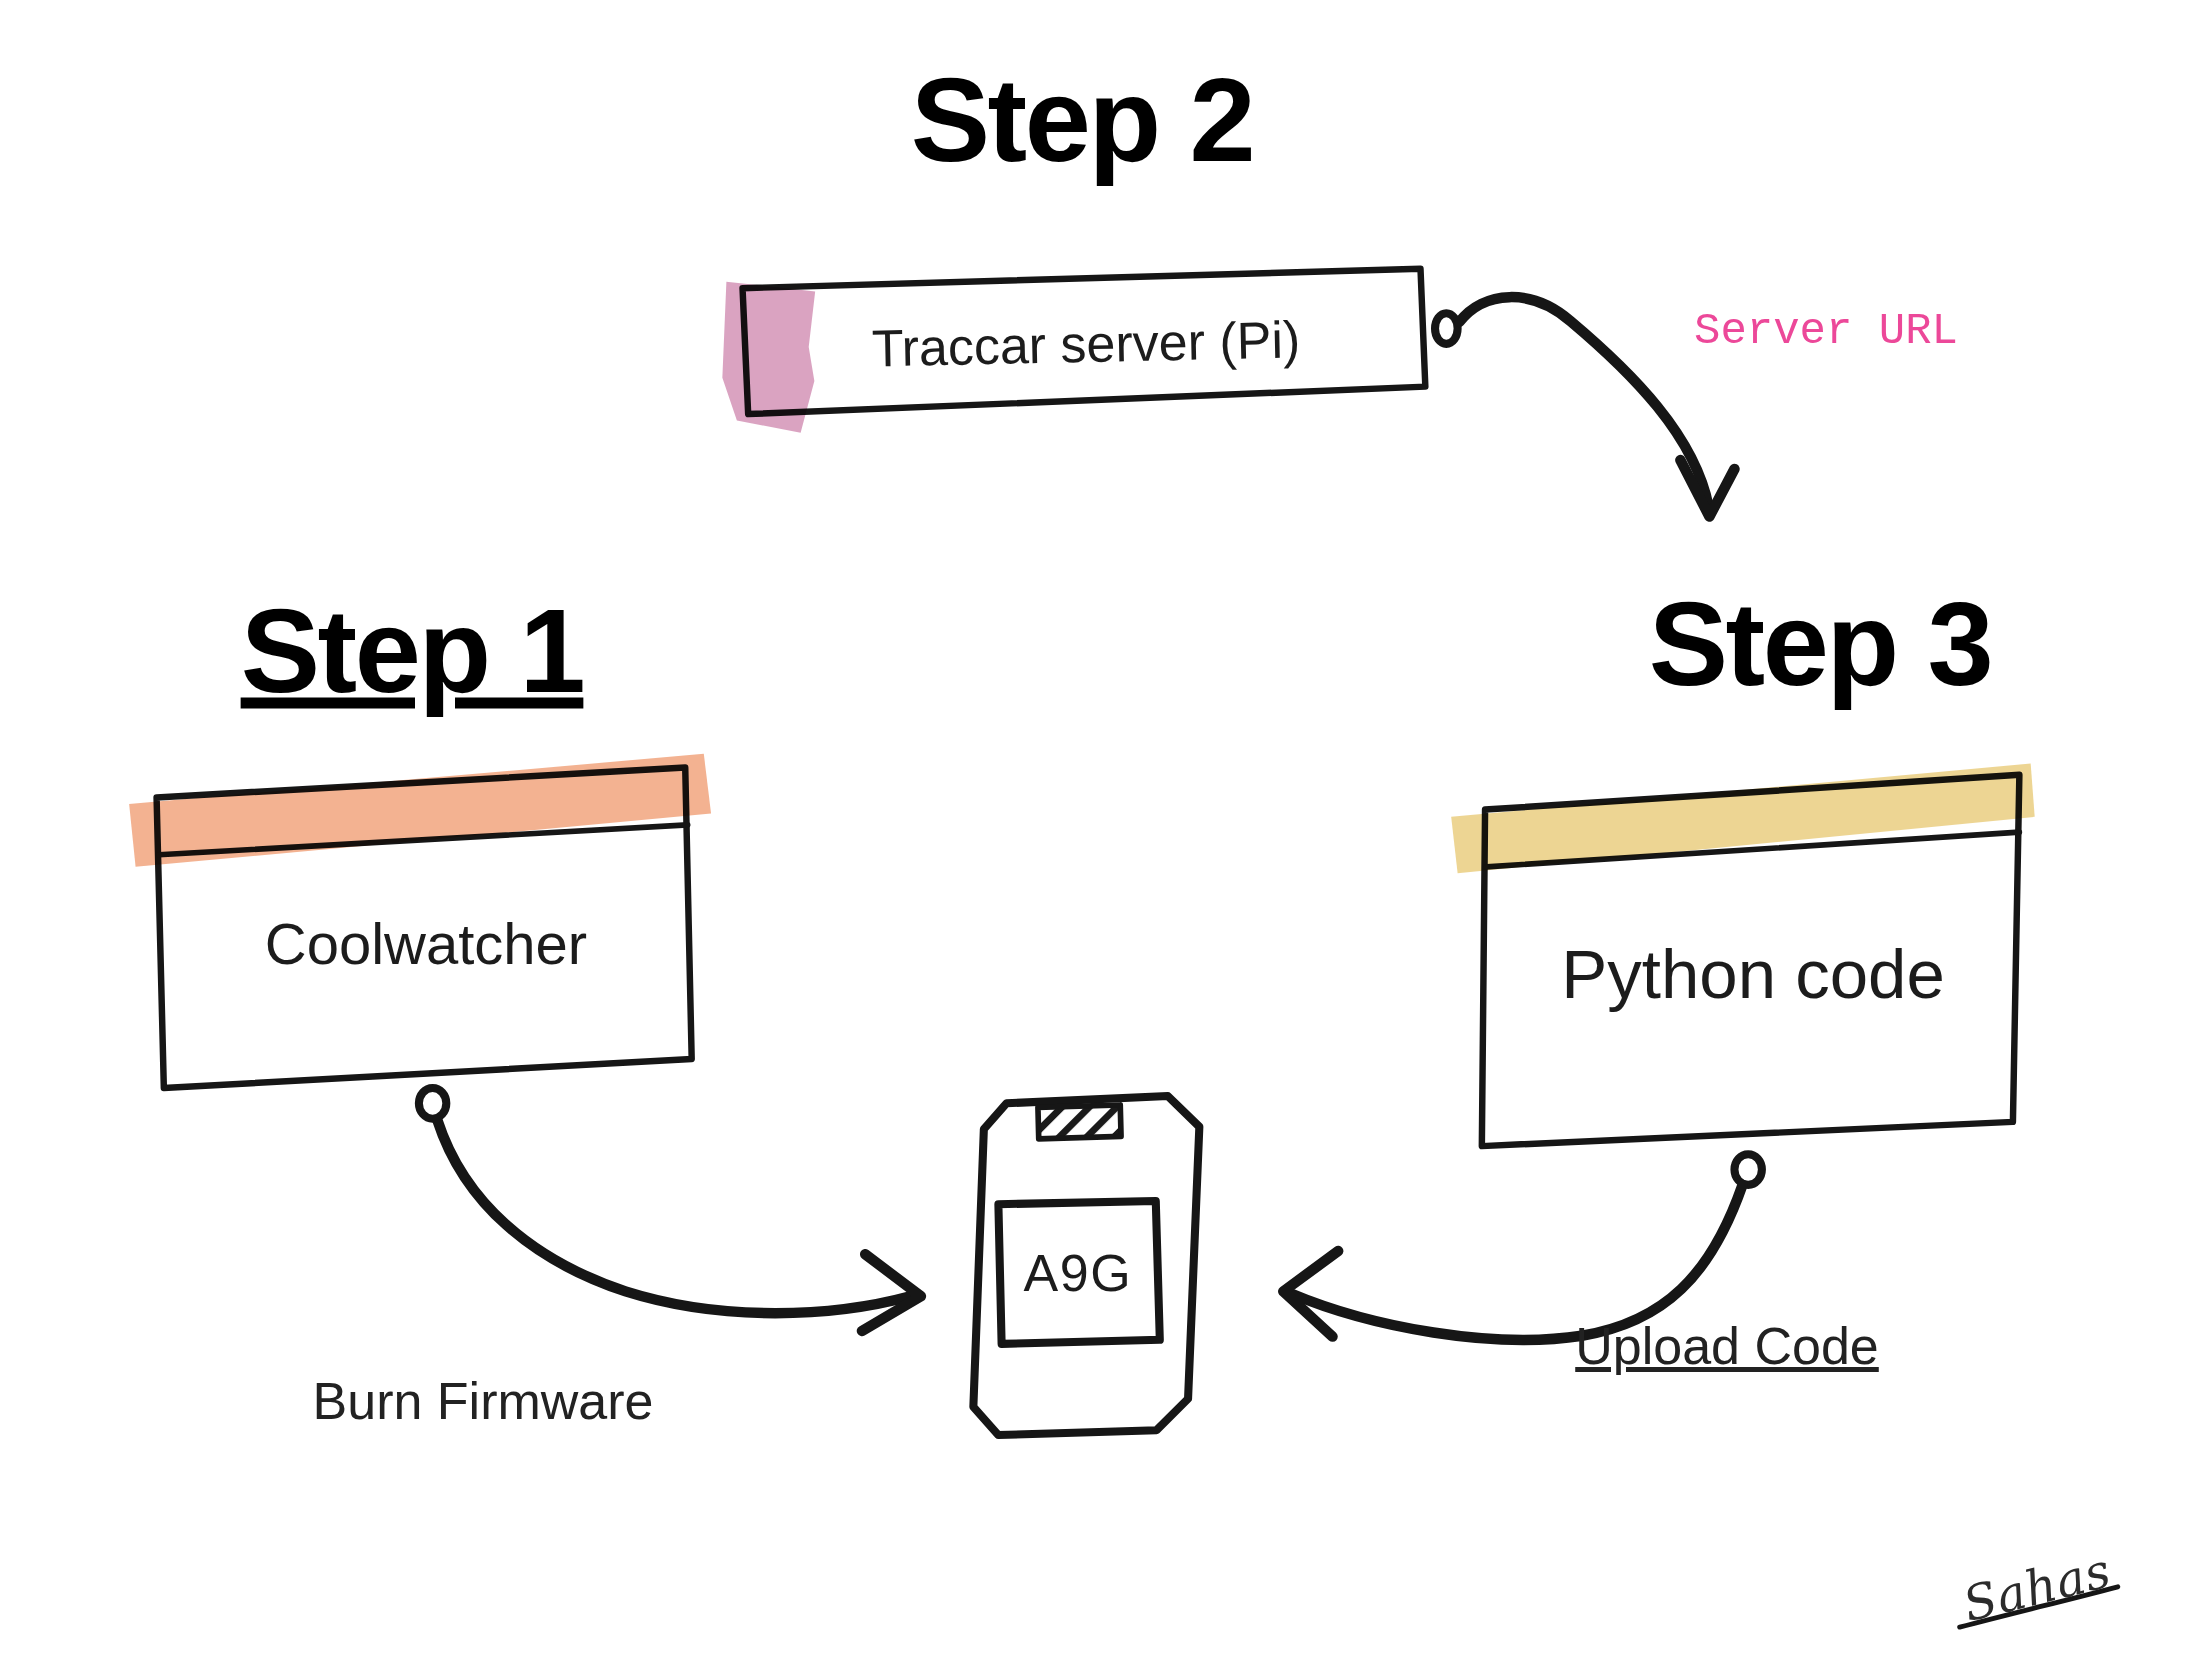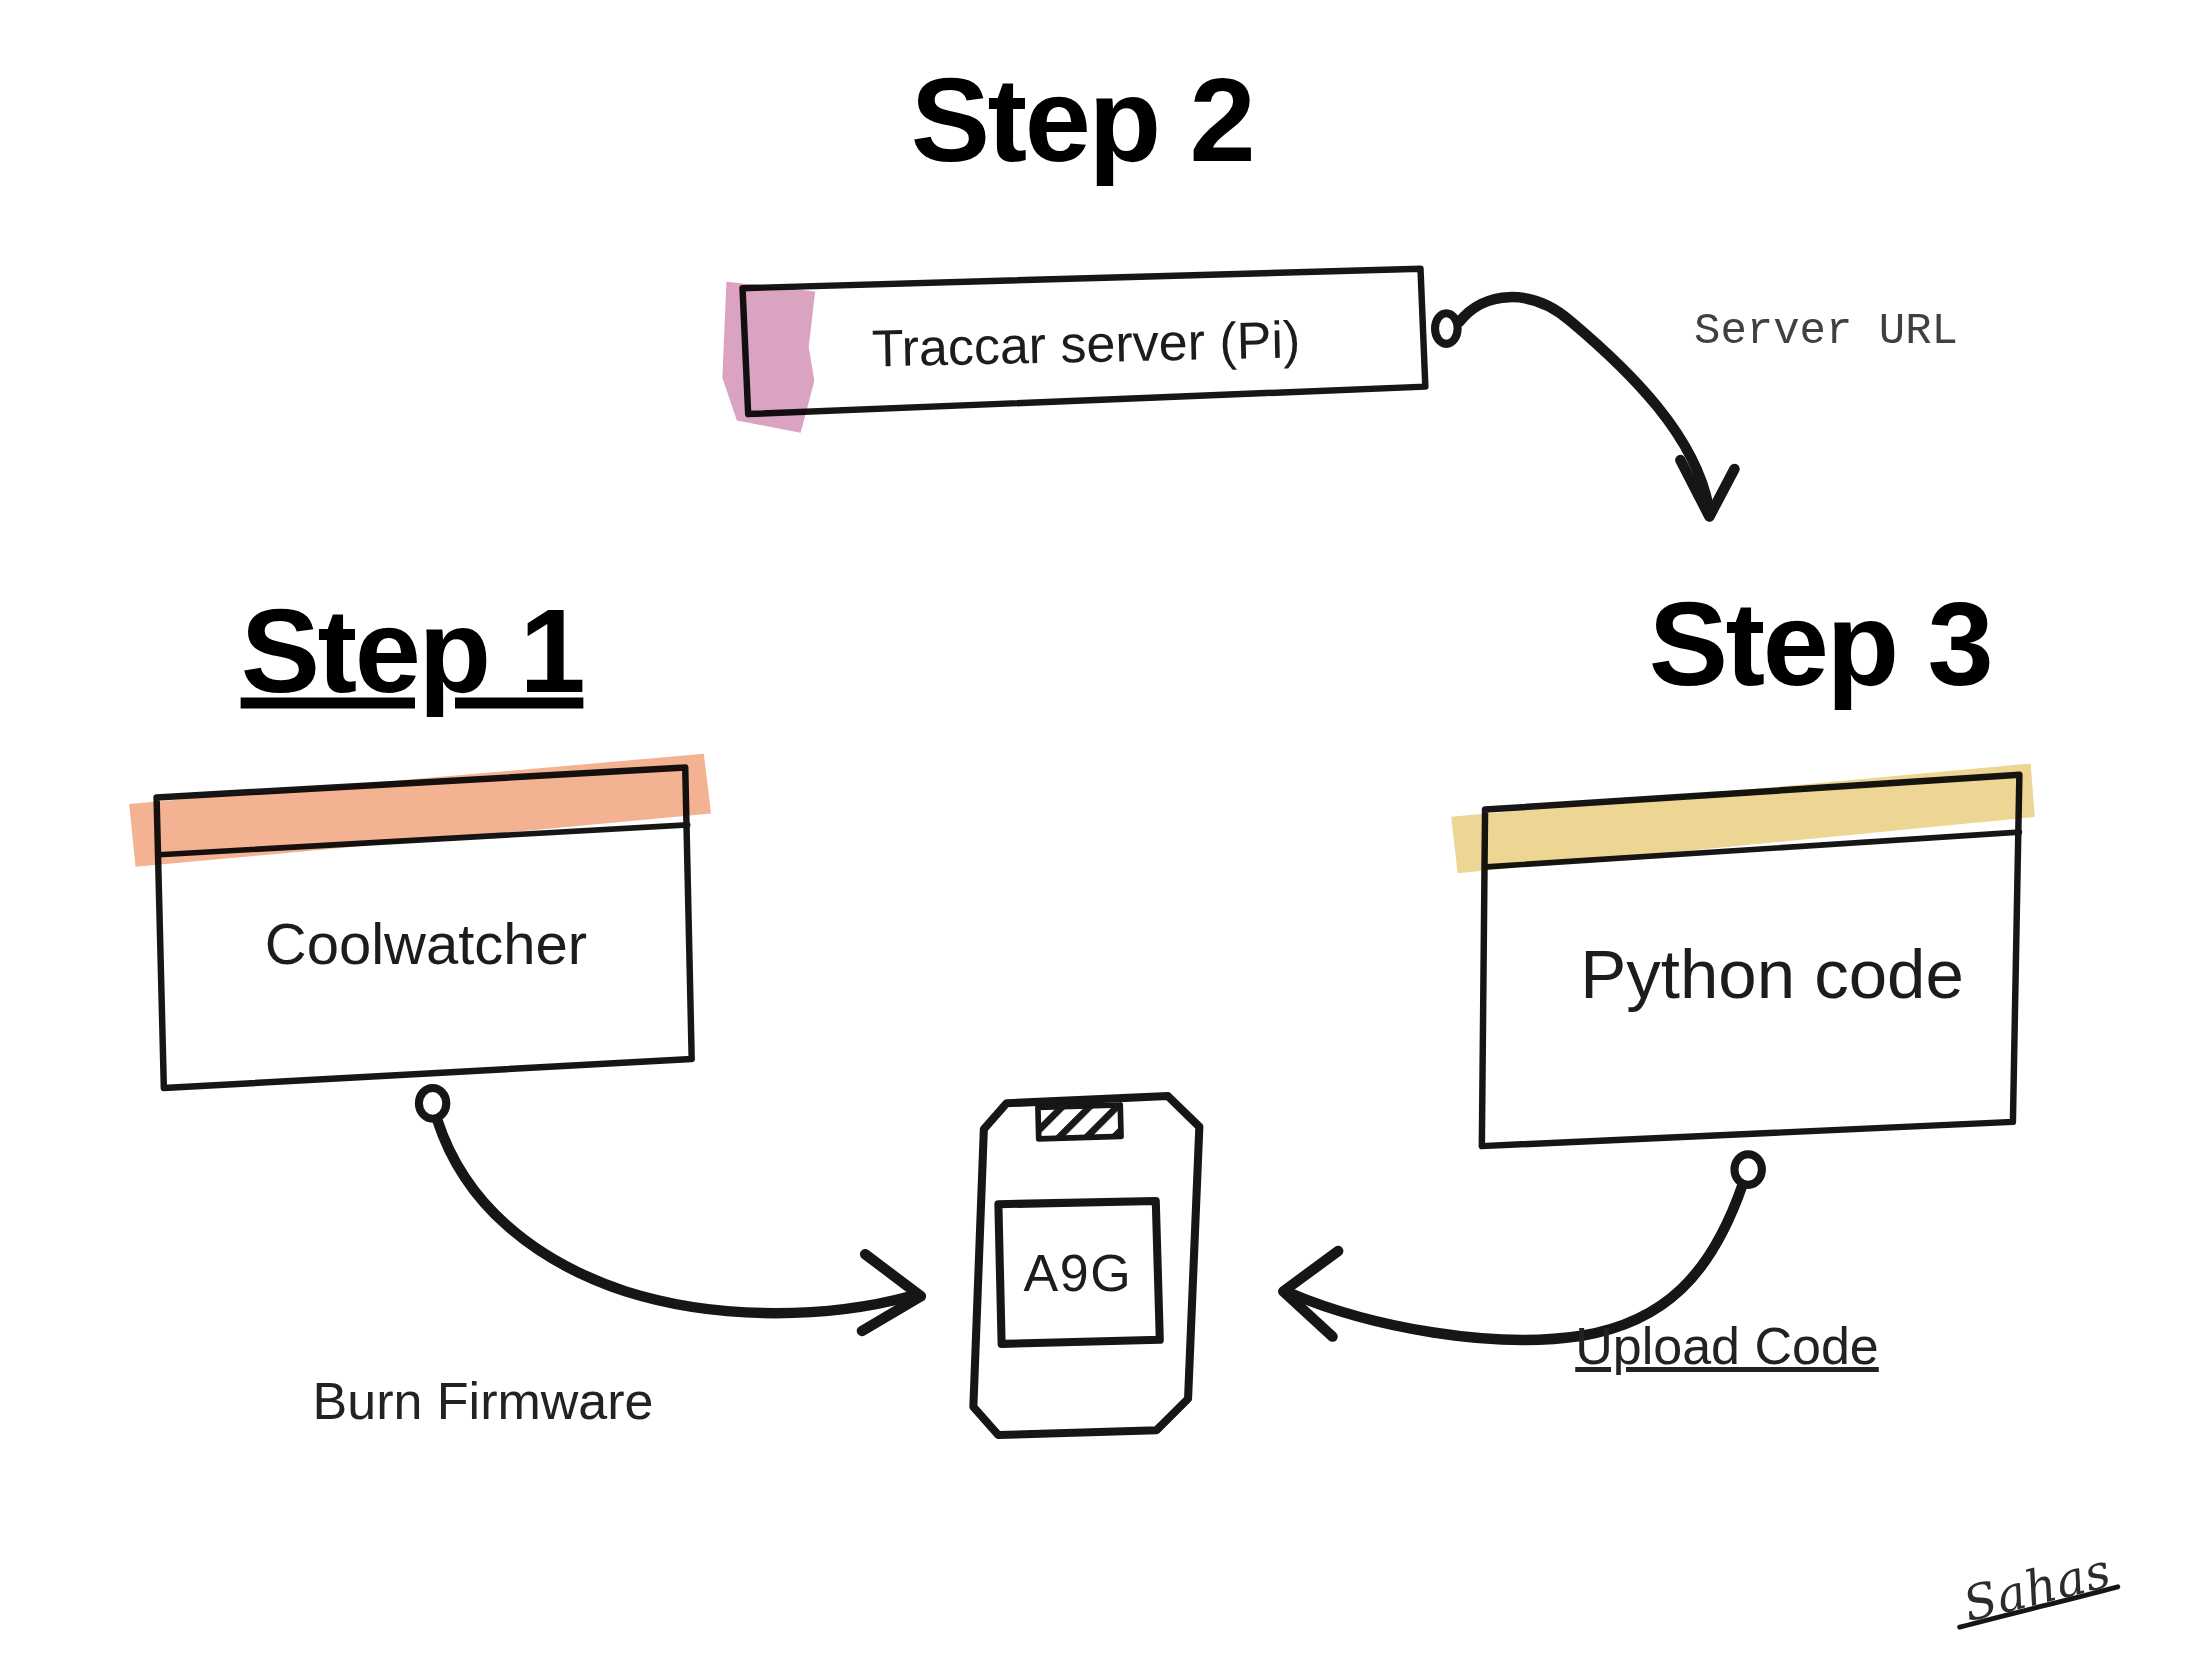--- a/index.html
+++ b/index.html
@@ -19,27 +19,27 @@
   }
   .step-title{
     font-size:119px;
     font-weight:bold;
     letter-spacing:-2.4px;
     color:#000000;
   }
   .box-label{font-weight:400;}
   .lbl-traccar{font-size:52px;transform:translate(-50%,-50%) rotate(-1.2deg);}
   .lbl-coolwatcher{font-size:58px;}
-  .lbl-python{font-size:69px;margin-left:19px;}
+  .lbl-python{font-size:69px;}
   .lbl-chip{font-size:52px;letter-spacing:1.6px;}
   .arrow-label{font-size:52px;color:#222;}
   .mono-label{
     font-family:"Liberation Mono", monospace;
     font-size:44px;
-    color:#404040;
+    color:#ec4899;
   }
   .signature{
     font-family:"DejaVu Serif", serif;
     font-style:italic;
     font-size:48px;
     color:#2b2b2b;
     transform:translate(-50%,-50%) rotate(-14deg);
     letter-spacing:0.8px;
   }
 </style>

